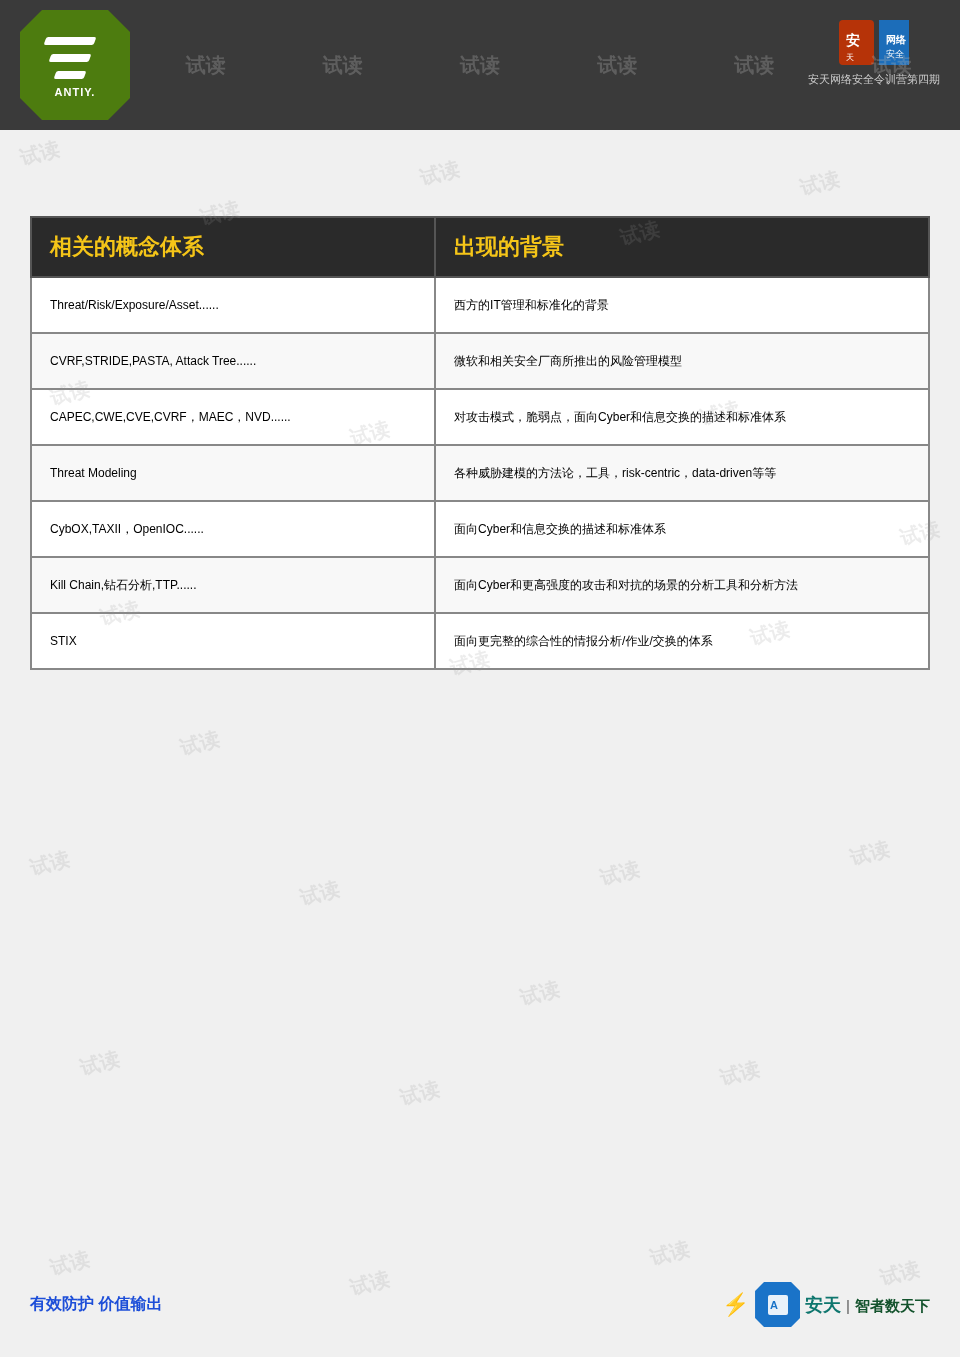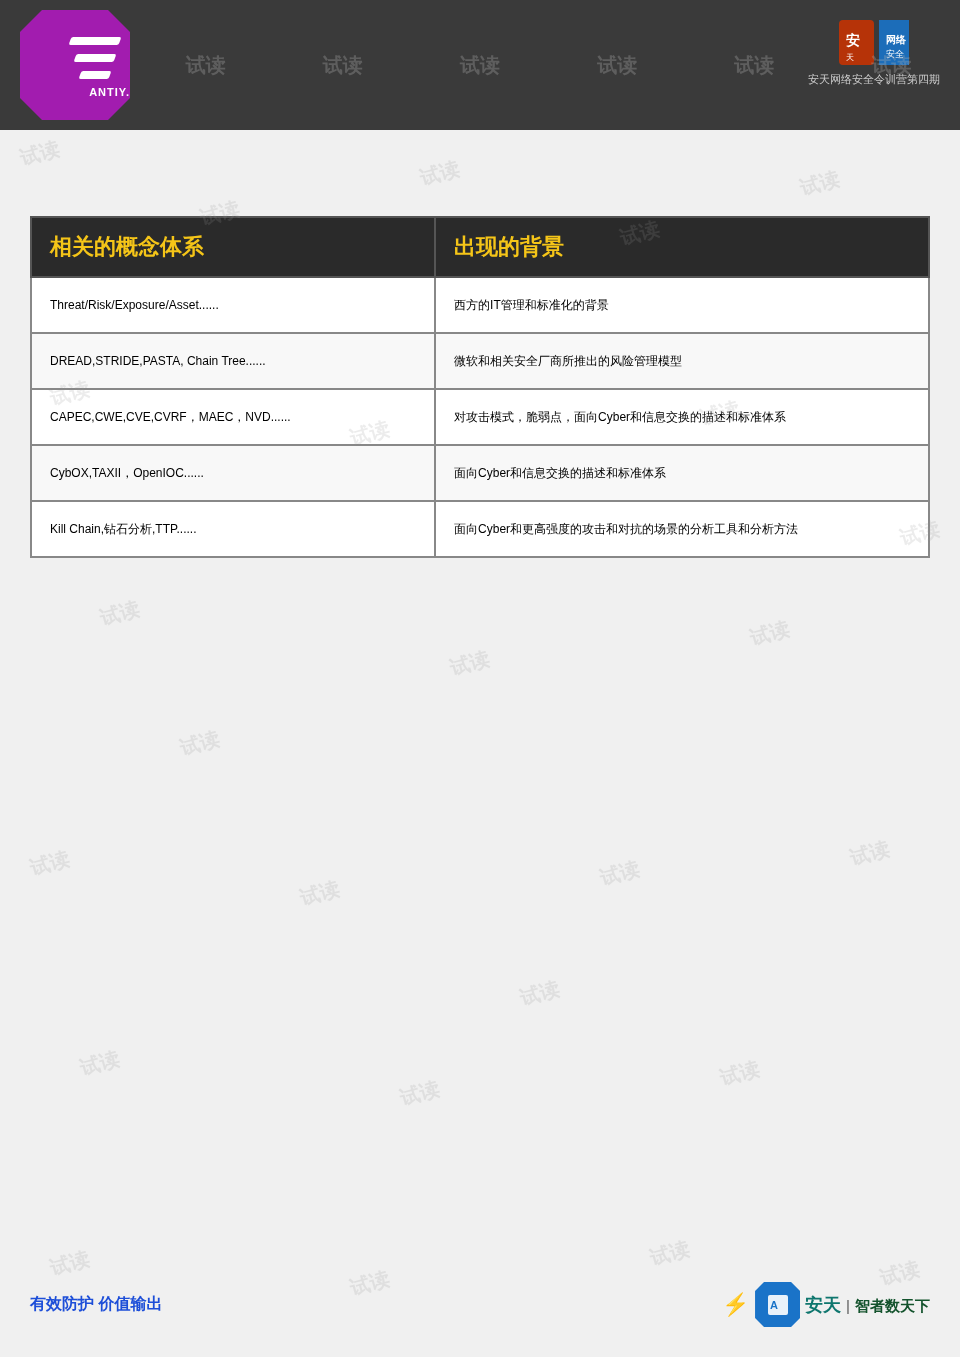--- a/index.html
+++ b/index.html
@@ -18,25 +18,25 @@
       height: 130px;
       background: #3a3a3a;
       position: relative;
       display: flex;
       align-items: center;
     }
 
     .logo-box {
       width: 110px;
       height: 110px;
-      background: #a21caf;
+      background: #4d7c0f;
       clip-path: polygon(20% 0%, 80% 0%, 100% 20%, 100% 80%, 80% 100%, 20% 100%, 0% 80%, 0% 20%);
       display: flex;
       flex-direction: column;
-      align-items: flex-end;
+      align-items: center;
       justify-content: center;
       margin-left: 20px;
       position: relative;
       z-index: 10;
     }
 
     .logo-stripes {
       width: 60px;
       height: 50px;
       position: relative;
@@ -311,34 +311,42 @@
         <th class="col-left">相关的概念体系</th>
         <th class="col-right">出现的背景</th>
       </tr>
     </thead>
     <tbody id="table-body">
     <tr>
           <td class="col-left">Threat/Risk/Exposure/Asset......</td>
           <td class="col-right">西方的IT管理和标准化的背景</td>
         </tr>
         <tr>
-          <td class="col-left">DREAD,STRIDE,PASTA, Chain Tree......</td>
+          <td class="col-left">CVRF,STRIDE,PASTA, Attack Tree......</td>
           <td class="col-right">微软和相关安全厂商所推出的风险管理模型</td>
         </tr>
         <tr>
           <td class="col-left">CAPEC,CWE,CVE,CVRF，MAEC，NVD......</td>
           <td class="col-right">对攻击模式，脆弱点，面向Cyber和信息交换的描述和标准体系</td>
         </tr>
         <tr>
+          <td class="col-left">Threat Modeling</td>
+          <td class="col-right">各种威胁建模的方法论，工具，risk-centric，data-driven等等</td>
+        </tr>
+        <tr>
           <td class="col-left">CybOX,TAXII，OpenIOC......</td>
           <td class="col-right">面向Cyber和信息交换的描述和标准体系</td>
         </tr>
         <tr>
           <td class="col-left">Kill Chain,钻石分析,TTP......</td>
           <td class="col-right">面向Cyber和更高强度的攻击和对抗的场景的分析工具和分析方法</td>
+        </tr>
+        <tr>
+          <td class="col-left">STIX</td>
+          <td class="col-right">面向更完整的综合性的情报分析/作业/交换的体系</td>
         </tr>
       </tbody>
   </table>
 </div>
 
 <div class="footer">
   <div class="footer-left">有效防护 价值输出</div>
   <div class="footer-right">
     <div class="brand-logo">
       <span class="lightning">⚡</span>

